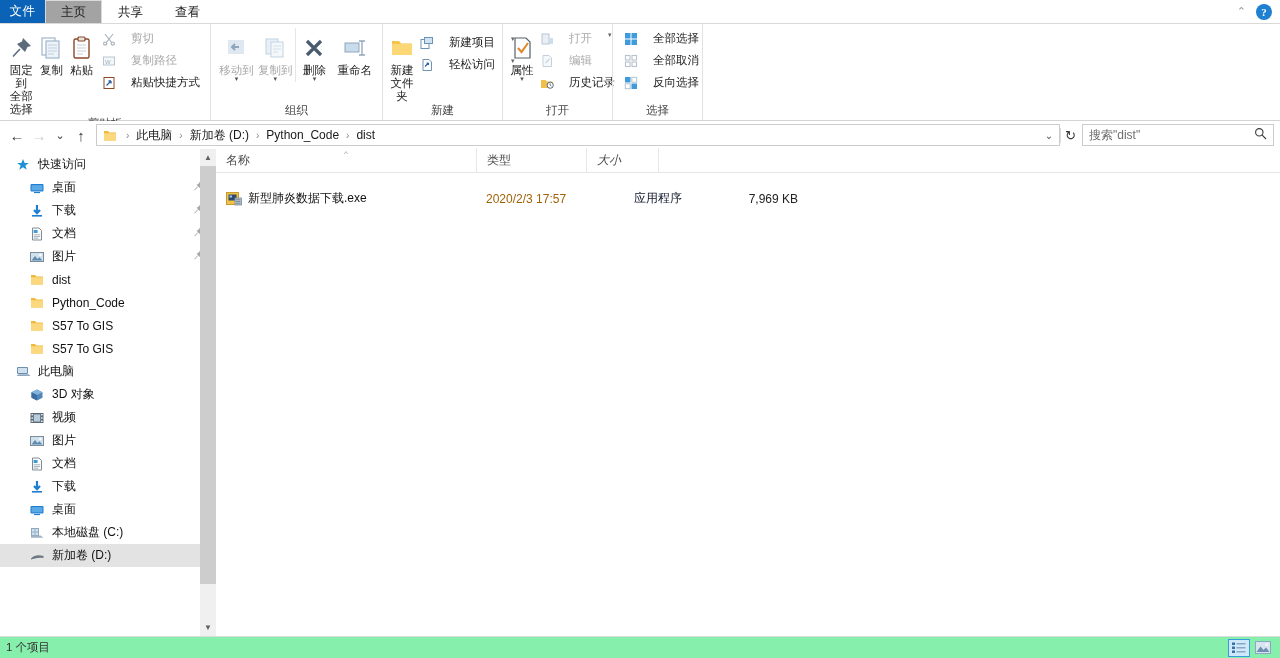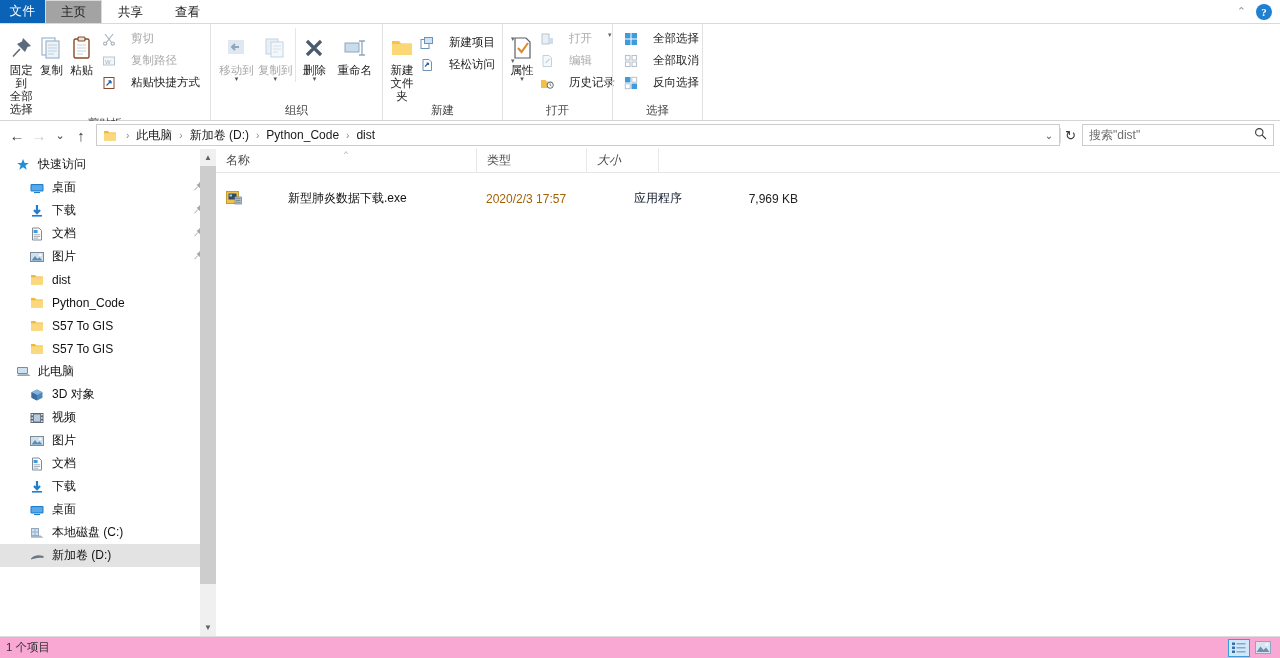--- a/index.html
+++ b/index.html
@@ -148,29 +148,29 @@
   .col.c-size { width: 72px; font-style: italic; }
   .col.c-blank { width: 40px; }
   .sort-ind {
     position: absolute; top: 1px; left: 0; width: 260px; text-align: center;
     font-size: 8px; color: #9b9b9b; line-height: 8px;
   }
   .filerow {
     height: 23px; display: flex; align-items: center; font-size: 12px; color: #111;
     margin-top: 14px;
   }
-  .filerow .f-name { width: 260px; display: flex; padding-left: 10px; gap: 40px; }
+  .filerow .f-name { width: 260px; display: flex; align-items: center; padding-left: 10px; }
   .filerow .f-date { width: 148px; padding-left: 10px; color: #a16207; }
   .filerow .f-type { width: 110px; padding-left: 10px; color: #0f172a; }
   .filerow .f-size { width: 72px; text-align: right; padding-right: 8px; color: #222; }
 
   
   .statusbar {
     position: absolute; top: 636px; left: 0; width: 1280px; height: 22px;
-    background: #f9a8d4; border-top: 1px solid #dcdcdc;
+    background: #86efac; border-top: 1px solid #dcdcdc;
     display: flex; align-items: center; padding: 0 6px;
     font-size: 11.5px; color: #333;
   }
   .status-views { margin-left: auto; display: flex; align-items: center; gap: 2px; }
   .viewbtn {
     width: 22px; height: 18px; display: flex; align-items: center; justify-content: center;
   }
   .viewbtn.active { background: #cfe8fa; border: 1px solid #3a9bdc; }
 </style>
 </head>

